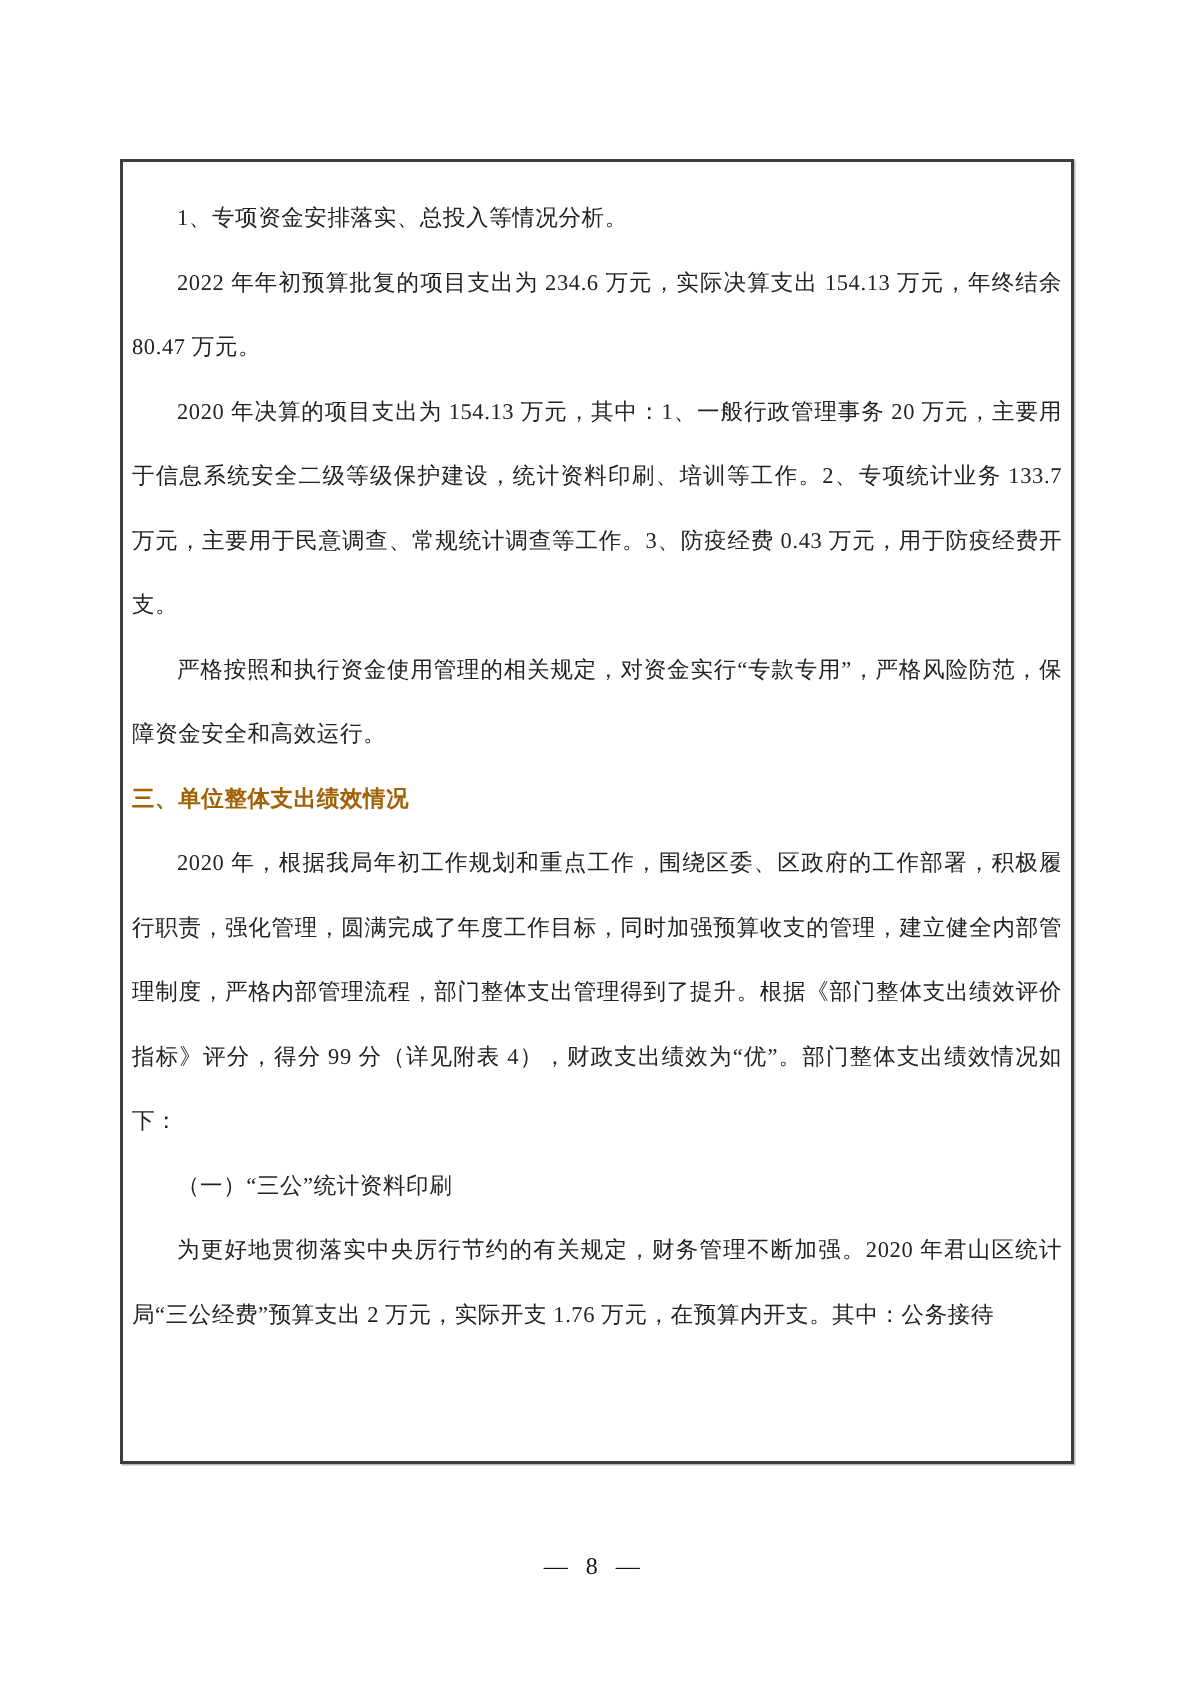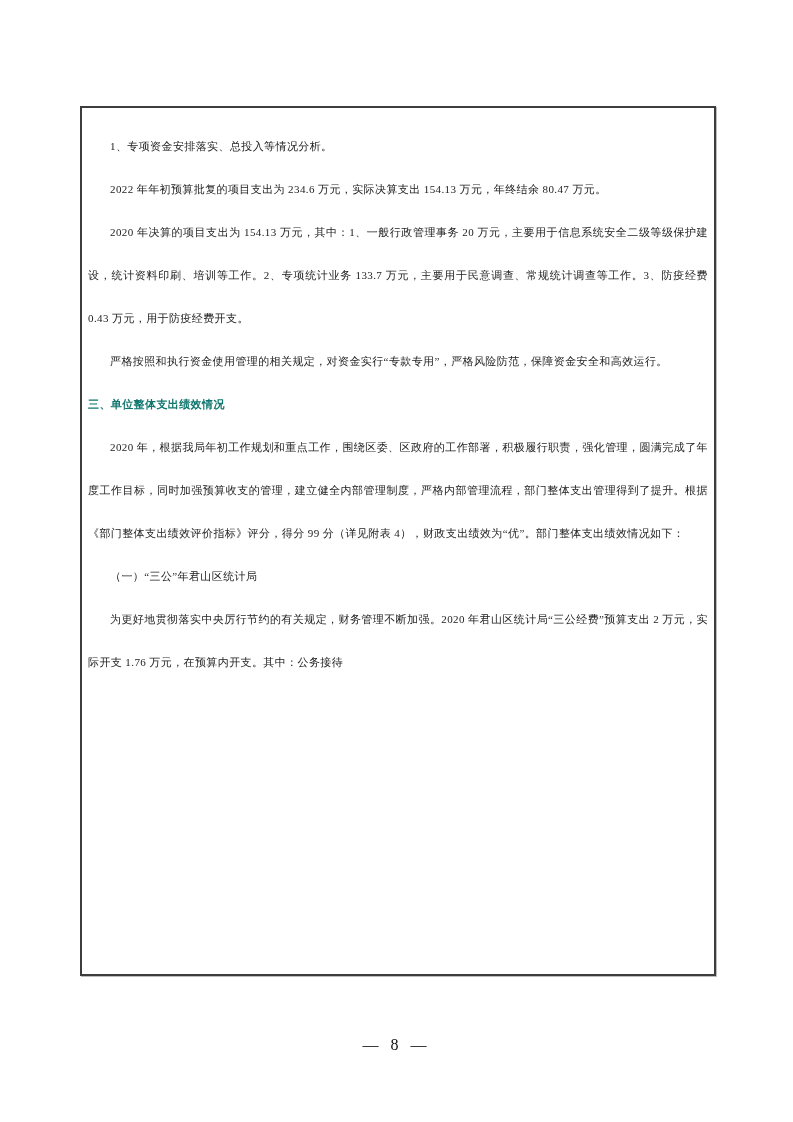--- a/index.html
+++ b/index.html
@@ -26,32 +26,32 @@
     width: 636px;
     height: 870px;
     border: 2px solid #3d3d3d;
     box-shadow: 1px 1px 0 #bdbdbd;
     padding: 17px 6px 0 6px;
     overflow: hidden;
     background: #ffffff;
   }
 
   .content-cell p {
-    font-size: 11px;
+    font-size: 15px;
     line-height: 43px;
     color: #222222;
     text-align: justify;
     text-indent: 2em;
     letter-spacing: 0.4px;
   }
 
   .content-cell p.heading {
     font-weight: bold;
     text-indent: 0;
-    color: #0f766e;
+    color: #a16207;
   }
 
   .page-number {
     position: absolute;
     top: 1036px;
     left: 0;
     width: 793px;
     text-align: center;
     font-size: 16px;
     color: #111111;
@@ -64,21 +64,21 @@
 <div class="page">
 
   <div class="content-cell">
 
   <p class="body">1、专项资金安排落实、总投入等情况分析。</p>
       <p class="body">2022 年年初预算批复的项目支出为 234.6 万元，实际决算支出 154.13 万元，年终结余 80.47 万元。</p>
       <p class="body">2020 年决算的项目支出为 154.13 万元，其中：1、一般行政管理事务 20 万元，主要用于信息系统安全二级等级保护建设，统计资料印刷、培训等工作。2、专项统计业务 133.7 万元，主要用于民意调查、常规统计调查等工作。3、防疫经费 0.43 万元，用于防疫经费开支。</p>
       <p class="body">严格按照和执行资金使用管理的相关规定，对资金实行“专款专用”，严格风险防范，保障资金安全和高效运行。</p>
       <p class="heading">三、单位整体支出绩效情况</p>
       <p class="body">2020 年，根据我局年初工作规划和重点工作，围绕区委、区政府的工作部署，积极履行职责，强化管理，圆满完成了年度工作目标，同时加强预算收支的管理，建立健全内部管理制度，严格内部管理流程，部门整体支出管理得到了提升。根据《部门整体支出绩效评价指标》评分，得分 99 分（详见附表 4），财政支出绩效为“优”。部门整体支出绩效情况如下：</p>
-      <p class="body">（一）“三公”年君山区统计局</p>
+      <p class="body">（一）“三公”统计资料印刷</p>
       <p class="body">为更好地贯彻落实中央厉行节约的有关规定，财务管理不断加强。2020 年君山区统计局“三公经费”预算支出 2 万元，实际开支 1.76 万元，在预算内开支。其中：公务接待</p>
     </div>
 
   <div class="page-number">
     <span>— 8 —</span>
   </div>
 
 </div>
 
 </body></html>

